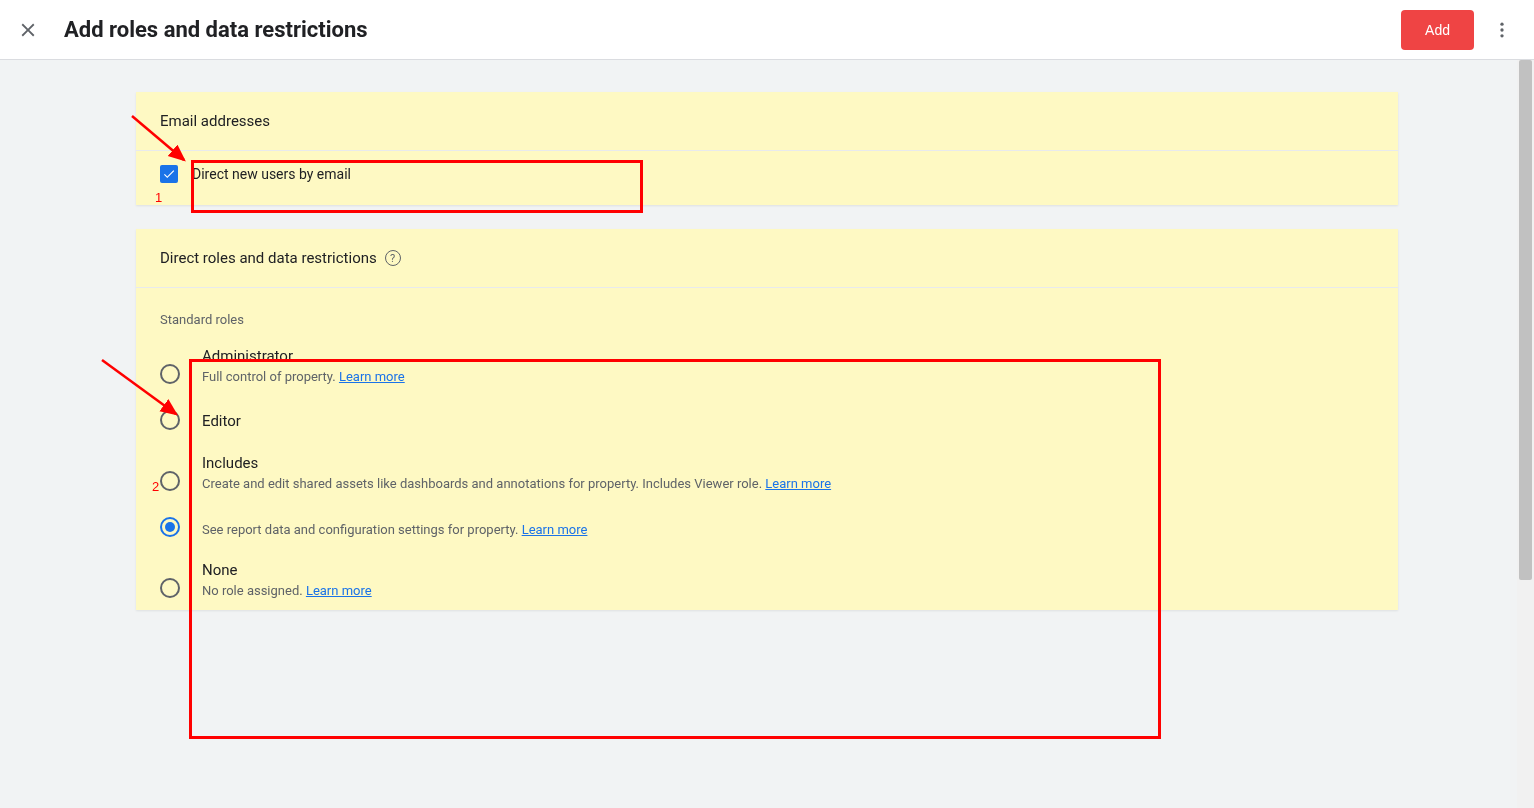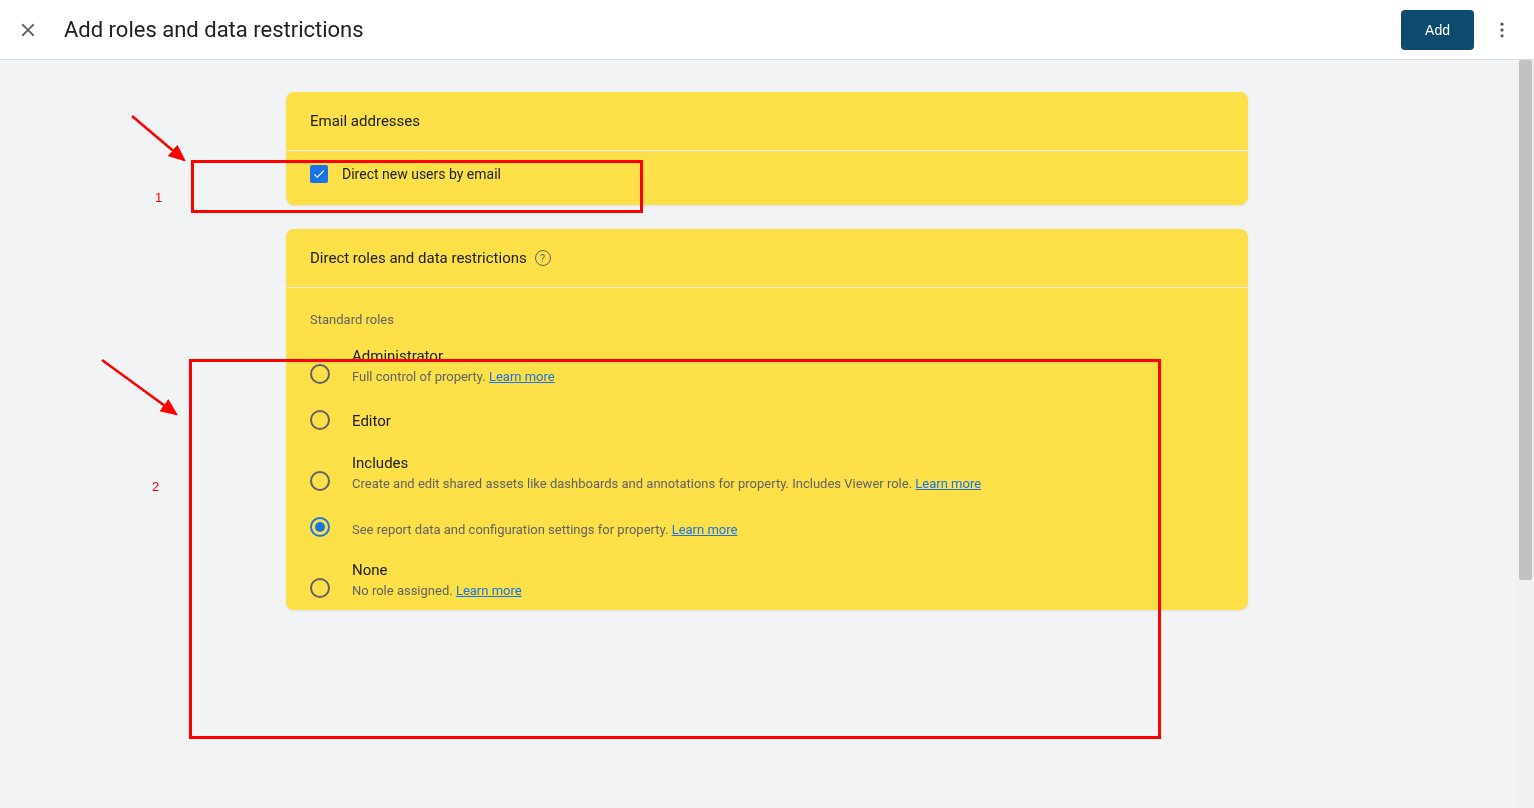--- a/index.html
+++ b/index.html
@@ -30,30 +30,30 @@
     color: #5f6368;
     cursor: pointer;
     display: flex;
     align-items: center;
     justify-content: center;
     width: 24px;
     height: 24px;
   }
   .page-title {
     font-size: 22px;
-    font-weight: 400;
+    font-weight: 700;
     color: #202124;
   }
   .header-right {
     display: flex;
     align-items: center;
     gap: 12px;
   }
   .add-btn {
-    background: #0c4a6e;
+    background: #ef4444;
     color: #fff;
     border: none;
     border-radius: 4px;
     padding: 12px 24px;
     font-size: 14px;
     font-weight: 500;
     cursor: pointer;
   }
   .more-btn {
     color: #5f6368;
@@ -65,23 +65,23 @@
     justify-content: center;
   }
   .content {
     padding-top: 32px;
     display: flex;
     flex-direction: column;
     align-items: center;
     gap: 24px;
   }
   .card {
-    background: #fde047;
-    border-radius: 8px;
-    width: 962px;
+    background: #fef9c3;
+    border-radius: 0;
+    width: 1262px;
     box-shadow: 0 1px 2px rgba(60,64,67,0.1);
   }
   .card-header {
     padding: 20px 24px;
     font-size: 15px;
     color: #202124;
     border-bottom: 1px solid #e8eaed;
     display: flex;
     align-items: center;
     gap: 8px;

